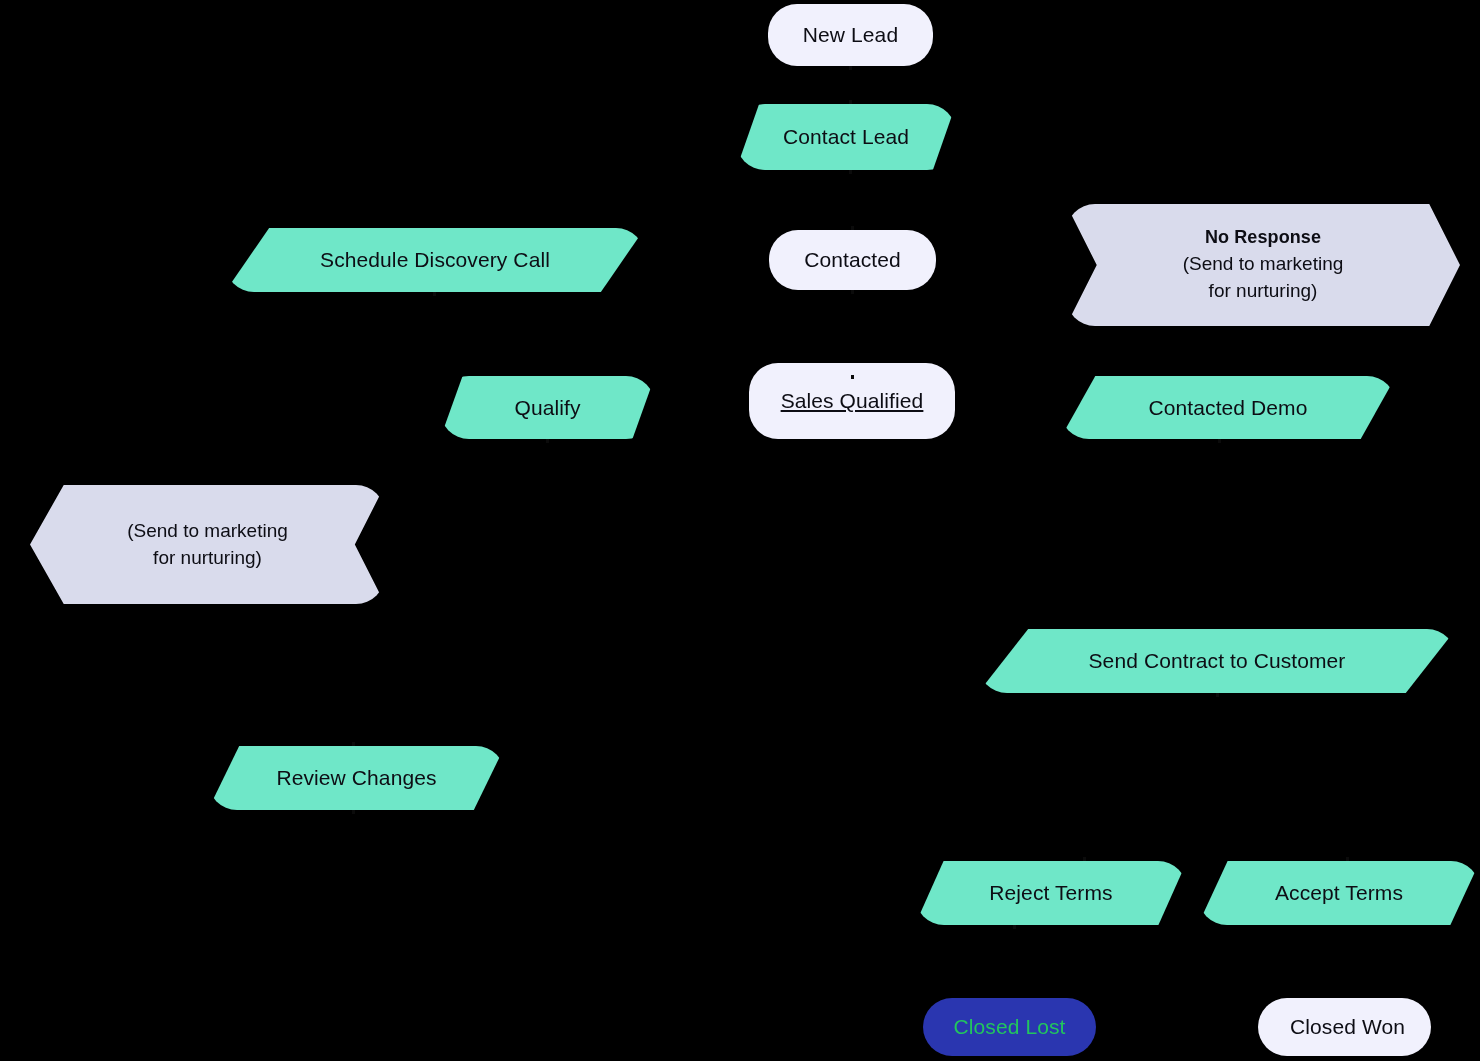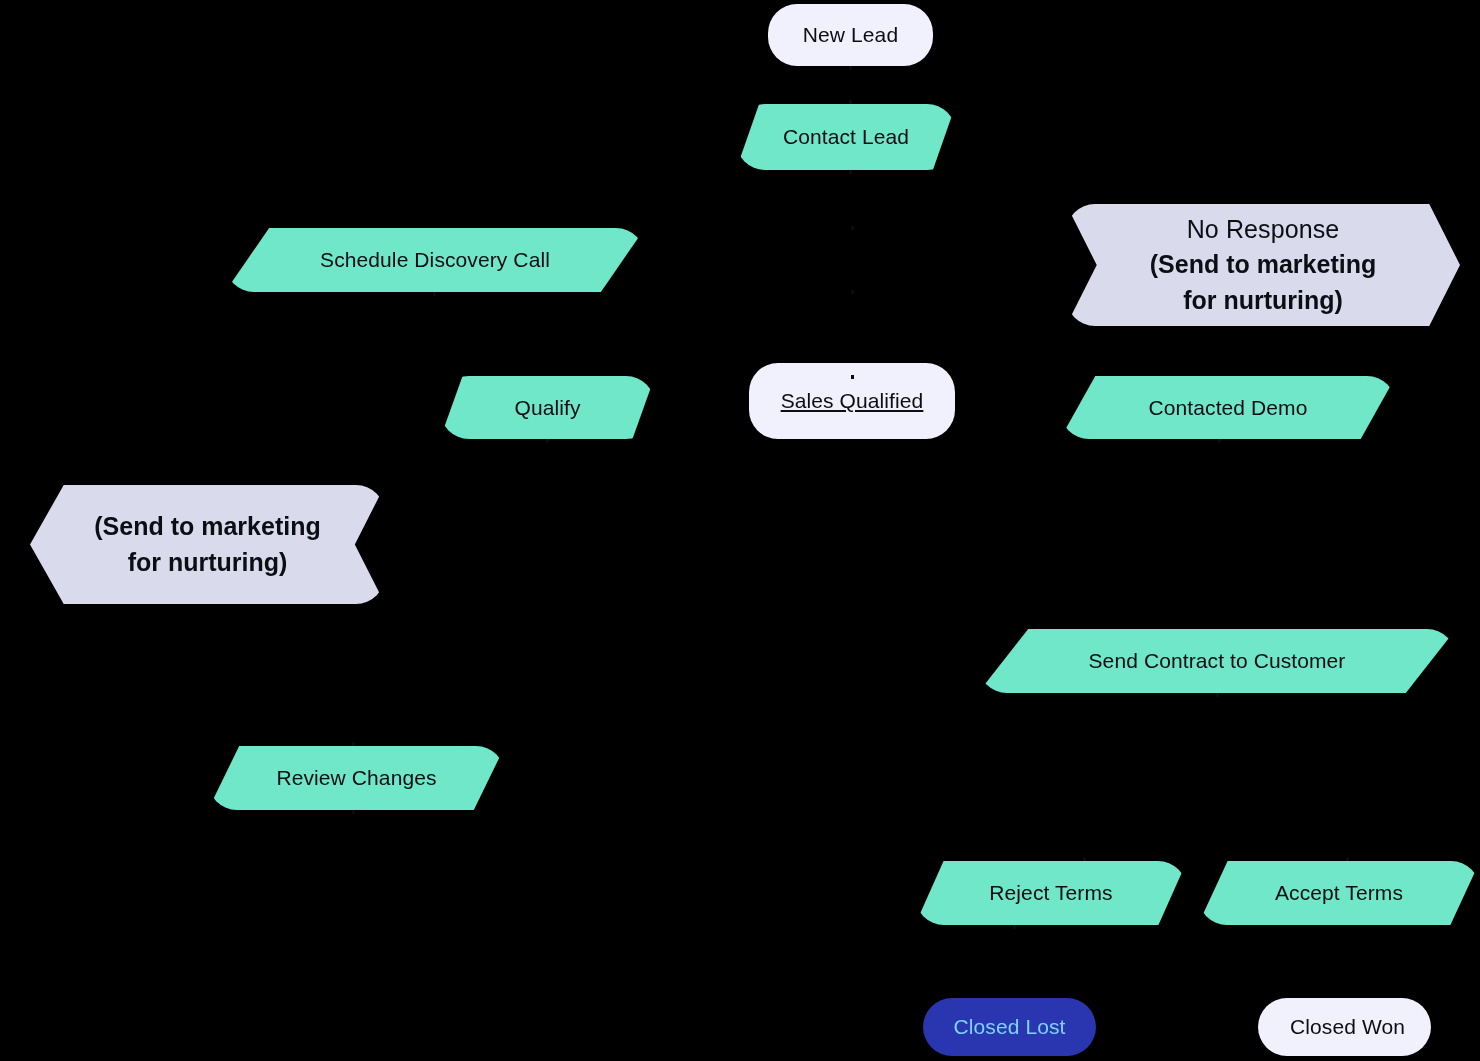--- a/index.html
+++ b/index.html
@@ -41,21 +41,21 @@
 
   
   .state {
     background: #F1F1FD;
     font-size: 21px;
     font-weight: 400;
     letter-spacing: .1px;
   }
   .state.terminal-lost {
     background: #2A36B0;
-    color: #7dd3fc;
+    color: #22c55e;
   }
 
   
   .action {
     background: #6FE7C8;
     font-size: 21px;
     font-weight: 400;
     letter-spacing: .1px;
     -webkit-clip-path: polygon(10.5% 0%, 100% 0%, 89.5% 100%, 0% 100%);
     clip-path: polygon(10.5% 0%, 100% 0%, 89.5% 100%, 0% 100%);
@@ -70,28 +70,28 @@
   .chevron-right {
     -webkit-clip-path: polygon(0% 0%, 92.2% 0%, 100% 50%, 92.2% 100%, 0% 100%, 7.8% 50%);
     clip-path: polygon(0% 0%, 92.2% 0%, 100% 50%, 92.2% 100%, 0% 100%, 7.8% 50%);
   }
   .chevron-left {
     -webkit-clip-path: polygon(9.5% 0%, 100% 0%, 91.5% 50%, 100% 100%, 9.5% 100%, 0% 50%);
     clip-path: polygon(9.5% 0%, 100% 0%, 91.5% 50%, 100% 100%, 9.5% 100%, 0% 50%);
   }
   .chevron .title {
     display: block;
-    font-weight: 400;
-    font-size: 25px;
+    font-weight: 700;
+    font-size: 18px;
     letter-spacing: .1px;
   }
   .chevron .sub {
     display: block;
-    font-weight: 700;
-    font-size: 25px;
+    font-weight: 400;
+    font-size: 19px;
   }
 
   
   .port {
     position: absolute;
     width: 3px;
     height: 4px;
     background: #0b0b0b;
   }
 </style>
@@ -109,20 +109,23 @@
     <span class="label">Contact Lead</span>
   </div>
   <div class="port" style="left:849px; top:100px;"></div>
   <div class="port" style="left:849px; top:170px;"></div>
 
   <div class="node action" style="left:225px; top:228px; width:420px; height:64px;">
     <span class="label">Schedule Discovery Call</span>
   </div>
   <div class="port" style="left:433px; top:292px;"></div>
 
+  <div class="node state" style="left:769px; top:230px; width:167px; height:60px;">
+    <span class="label">Contacted</span>
+  </div>
   <div class="port" style="left:851px; top:226px;"></div>
   <div class="port" style="left:851px; top:290px;"></div>
 
   <div class="node chevron chevron-right" style="left:1066px; top:204px; width:394px; height:122px;">
     <span class="label">
       <span class="title">No Response</span>
       <span class="sub">(Send to marketing</span>
       <span class="sub">for nurturing)</span>
     </span>
   </div>

